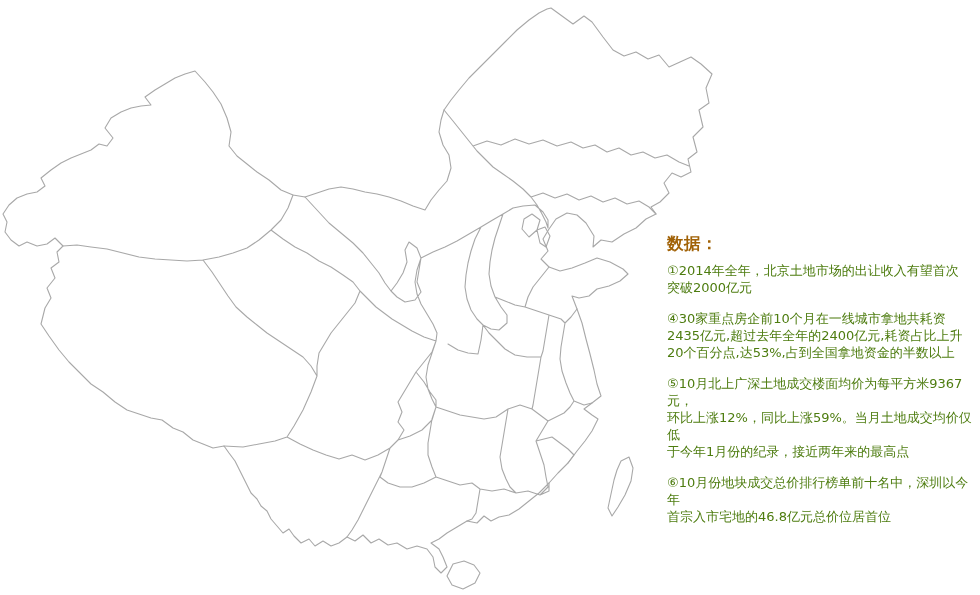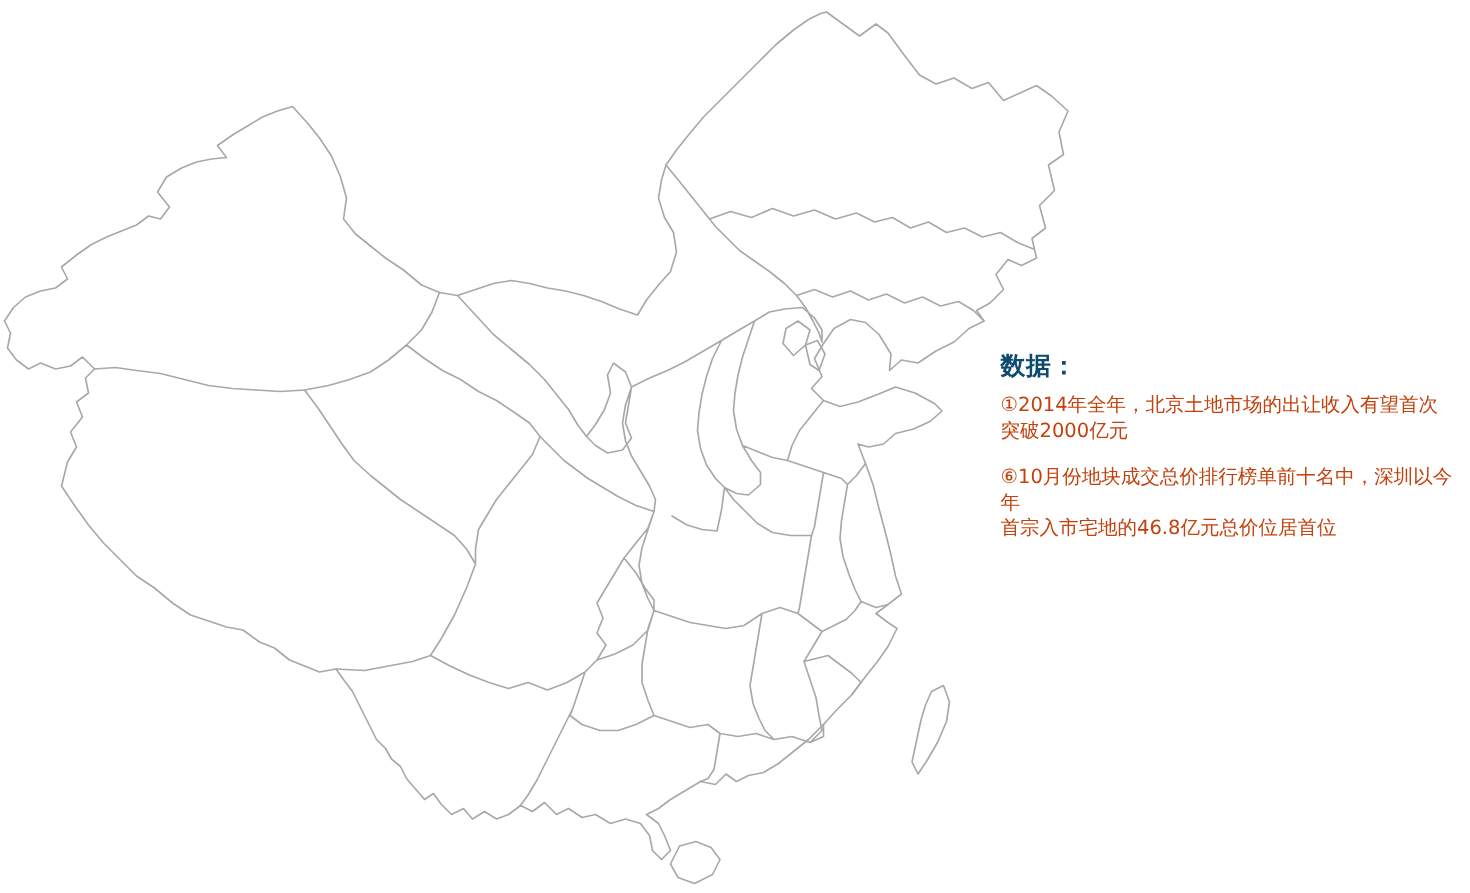--- a/index.html
+++ b/index.html
@@ -3,21 +3,21 @@
 <meta charset="utf-8">
 <style>
   html,body{margin:0;padding:0;background:#ffffff;}
   body{width:980px;height:595px;position:relative;overflow:hidden;
        font-family:"DejaVu Sans","Liberation Sans",sans-serif;}
   .map-wrap{position:absolute;left:0;top:0;width:980px;height:595px;}
   .map-wrap svg{display:block;width:980px;height:595px;}
   .panel{position:absolute;left:667px;top:233px;width:313px;}
   .panel-title{font-size:16.5px;font-weight:bold;color:#e61e82;
                letter-spacing:0.5px;margin:0 0 7px 0;}
-  .panel-item{font-size:13px;line-height:17px;color:#c2410c;
+  .panel-item{font-size:13px;line-height:17px;color:#4d7c0f;
               white-space:pre-line;margin:0 0 14px 0;}
 </style>
 </head>
 <body>
 
 <div class="map-wrap">
   <svg viewBox="0 0 980 595" xmlns="http://www.w3.org/2000/svg">
     <g fill="none" stroke="#a8a8a8" stroke-width="1.1" stroke-linejoin="round" stroke-linecap="round">
 
       <path d="M551,8 L562,16 573,24 584,16 592,22 603,37 613,50 624,56 636,52 648,59 659,55 669,67 680,62 691,57 701,64 712,74 706,88 709,103 699,110 703,127 693,137 697,152 688,159 691,172 681,177 672,173 664,183 669,193 660,202 651,207 656,214 646,219 636,228 624,234 612,242 601,240 593,247 594,236 586,223 577,215 567,213 556,219 549,229 543,239 548,251 541,259 549,267 560,271 572,268 585,263 597,258 610,262 623,269 628,274 620,281 609,286 597,289 589,296 579,298 572,296 577,309 582,323 586,339 590,354 594,370 597,384 601,396 592,403 584,409 592,415 598,419 592,431 585,441 577,451 568,463 558,473 549,483 539,493 529,501 519,509 509,515 499,517 491,521 484,516 477,523 467,521 457,527 447,533 439,539 431,543 439,549 443,557 447,567 441,573 435,567 433,557 427,549 417,546 407,549 397,543 388,545 379,539 371,543 363,535 355,541 347,537 339,543 331,546 323,541 315,546 309,539 301,543 294,536 289,529 283,533 277,526 271,519 267,511 261,506 257,499 251,493 247,485 243,477 239,469 235,461 229,453 224,446 213,448 203,444 193,440 183,432 173,428 162,420 151,418 139,414 127,410 115,402 103,392 91,384 79,372 69,362 59,350 49,336 41,324 45,308 51,298 47,288 55,278 51,268 59,262 57,252 63,246 55,238 47,244 37,246 27,242 19,246 11,240 5,232 7,222 3,214 9,205 17,198 27,194 37,192 45,186 41,178 51,170 61,163 71,158 81,154 91,150 99,144 107,146 113,138 105,128 111,118 121,112 131,108 141,106 151,105 145,97 155,90 165,84 175,78 185,74 195,71 205,82 213,92 221,104 227,118 231,132 229,146 237,156 247,164 257,172 269,180 281,190 293,195 305,197 317,193 329,189 341,187 353,189 365,192 377,194 389,197 401,201 413,206 425,210 431,200 439,190 447,181 451,168 449,155 443,145 439,132 441,120 444,110 451,100 459,90 469,78 481,66 493,54 505,42 517,30 529,20 539,13 547,9 Z"></path>
@@ -67,18 +67,24 @@
         M508,409 L506,421 504,433 502,445 500,457 502,469 506,479 510,487 516,493
         M536,441 L540,453 544,465 546,477 548,487 540,495
         M536,441 L544,439 552,437
         M552,437 L560,443 568,449 574,455 568,463
         M480,489 L478,501 476,513 472,519 467,521"></path>
     </g>
   </svg>
 </div>
 
 <div class="panel">
-  <div class="panel-title" style="color: #0c4a6e;">数据：</div>
+  <div class="panel-title" style="color: #a16207;">数据：</div>
   <div class="panel-item">①2014年全年，北京土地市场的出让收入有望首次
 突破2000亿元</div>
+  <div class="panel-item">④30家重点房企前10个月在一线城市拿地共耗资
+2435亿元,超过去年全年的2400亿元,耗资占比上升
+20个百分点,达53%,占到全国拿地资金的半数以上</div>
+  <div class="panel-item">⑤10月北上广深土地成交楼面均价为每平方米9367元，
+环比上涨12%，同比上涨59%。当月土地成交均价仅低
+于今年1月份的纪录，接近两年来的最高点</div>
   <div class="panel-item">⑥10月份地块成交总价排行榜单前十名中，深圳以今年
 首宗入市宅地的46.8亿元总价位居首位</div>
 </div>
 
 </body></html>

